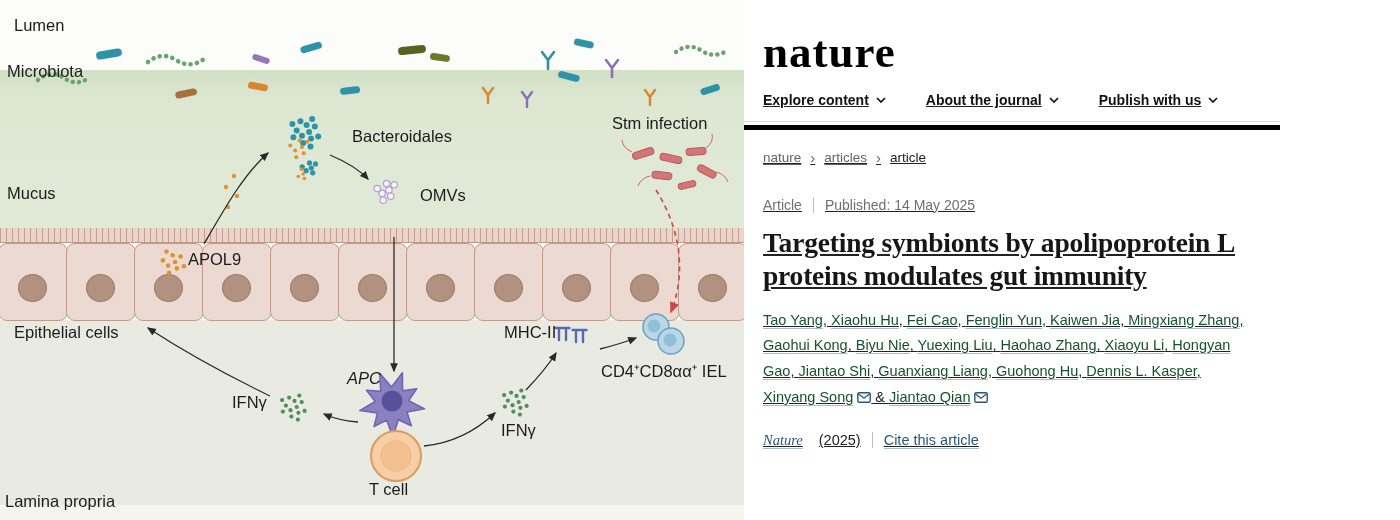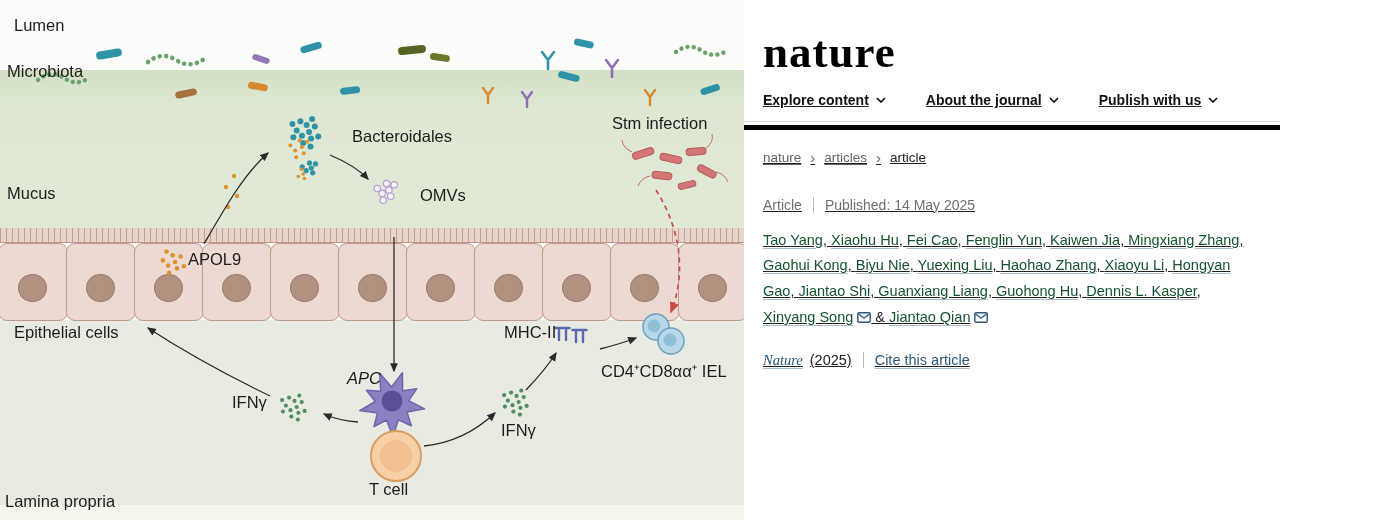--- a/index.html
+++ b/index.html
@@ -42,21 +42,21 @@
 
   .title { font-family:"Liberation Serif", serif; font-size:27.5px; line-height:1.22; font-weight:700; color:#161616; margin-top:13px; max-width:582px; letter-spacing:-0.2px; }
 
   .authors { margin-top:15px; font-size:14.5px; line-height:1.78; color:#222; max-width:628px; }
   .authors a { color:#14532d; text-decoration:underline; text-decoration-color:#a9bcca; text-underline-offset:2.5px; cursor:pointer; }
   .env { color:#29567a; margin-left:4px; }
   .env svg { vertical-align:-1px; }
 
   .citation { margin-top:21px; font-size:14.5px; display:flex; align-items:center; }
   .cite-journal { font-family:"Liberation Serif", serif; font-style:italic; color:#29567a; text-decoration:underline; text-decoration-color:#a9bcca; text-underline-offset:2.5px; cursor:pointer; }
-  .cite-year { margin-left:7px; color:#222; }
+  .cite-year { margin-left:16px; color:#222; }
   .cite-link, .metrics a { color:#29567a; text-decoration:underline; text-decoration-color:#a9bcca; text-underline-offset:2.5px; cursor:pointer; }
   .metrics { margin-top:16px; font-size:14.5px; }
 </style>
 </head>
 <body>
 
 <div class="page">
 
   <div class="figure">
     <div class="band band-lumen"></div>
@@ -335,20 +335,21 @@
         <span class="bc-sep">›</span>
         <span class="bc-current">article</span>
       </div>
 
       <div class="meta">
         <span>Article</span>
         <span class="vbar"></span>
         <span>Published: 14 May 2025</span>
       </div>
 
+      <h1 class="title">Targeting symbionts by apolipoprotein L proteins modulates gut immunity</h1>
 
       <p class="authors" id="authors"><a>Tao Yang</a>, <a>Xiaohu Hu</a>, <a>Fei Cao</a>, <a>Fenglin Yun</a>, <a>Kaiwen Jia</a>, <a>Mingxiang Zhang</a>, <a>Gaohui Kong</a>, <a>Biyu Nie</a>, <a>Yuexing Liu</a>, <a>Haohao Zhang</a>, <a>Xiaoyu Li</a>, <a>Hongyan Gao</a>, <a>Jiantao Shi</a>, <a>Guanxiang Liang</a>, <a>Guohong Hu</a>, <a>Dennis L. Kasper</a>, <a>Xinyang Song</a><span class="env"><svg width="14" height="11" viewBox="0 0 14 11">
               <rect x="0.8" y="0.8" width="12.4" height="9.4" rx="1.2" fill="none" stroke="currentColor" stroke-width="1.4"></rect>
               <path d="M1.5,2 L7,6.2 L12.5,2" fill="none" stroke="currentColor" stroke-width="1.4"></path>
             </svg></span> &amp; <a>Jiantao Qian</a><span class="env"><svg width="14" height="11" viewBox="0 0 14 11">
               <rect x="0.8" y="0.8" width="12.4" height="9.4" rx="1.2" fill="none" stroke="currentColor" stroke-width="1.4"></rect>
               <path d="M1.5,2 L7,6.2 L12.5,2" fill="none" stroke="currentColor" stroke-width="1.4"></path>
             </svg></span></p>
 
       <div class="citation">

